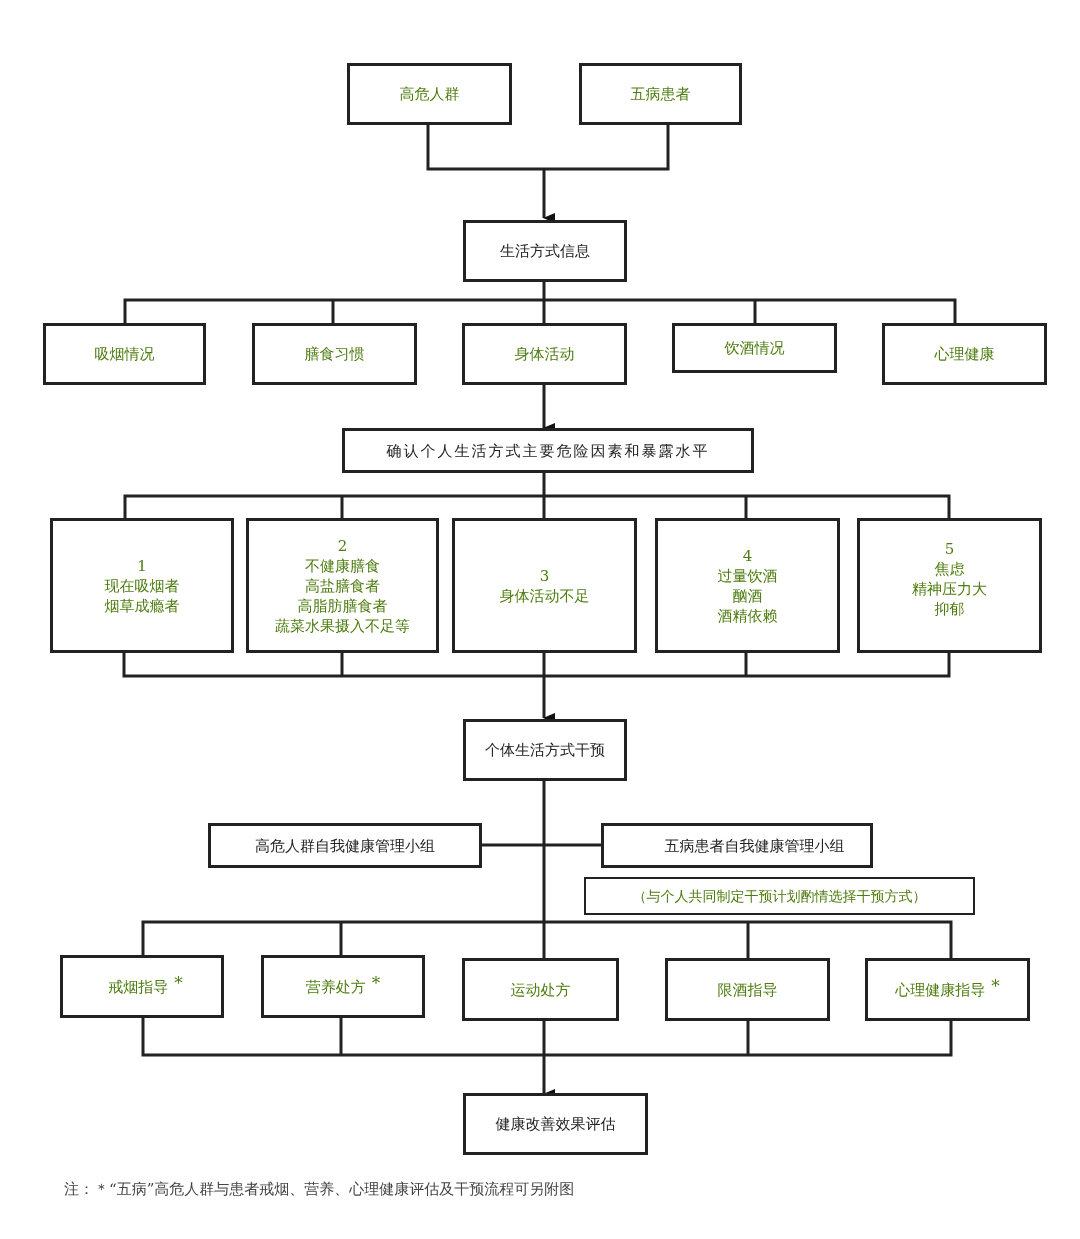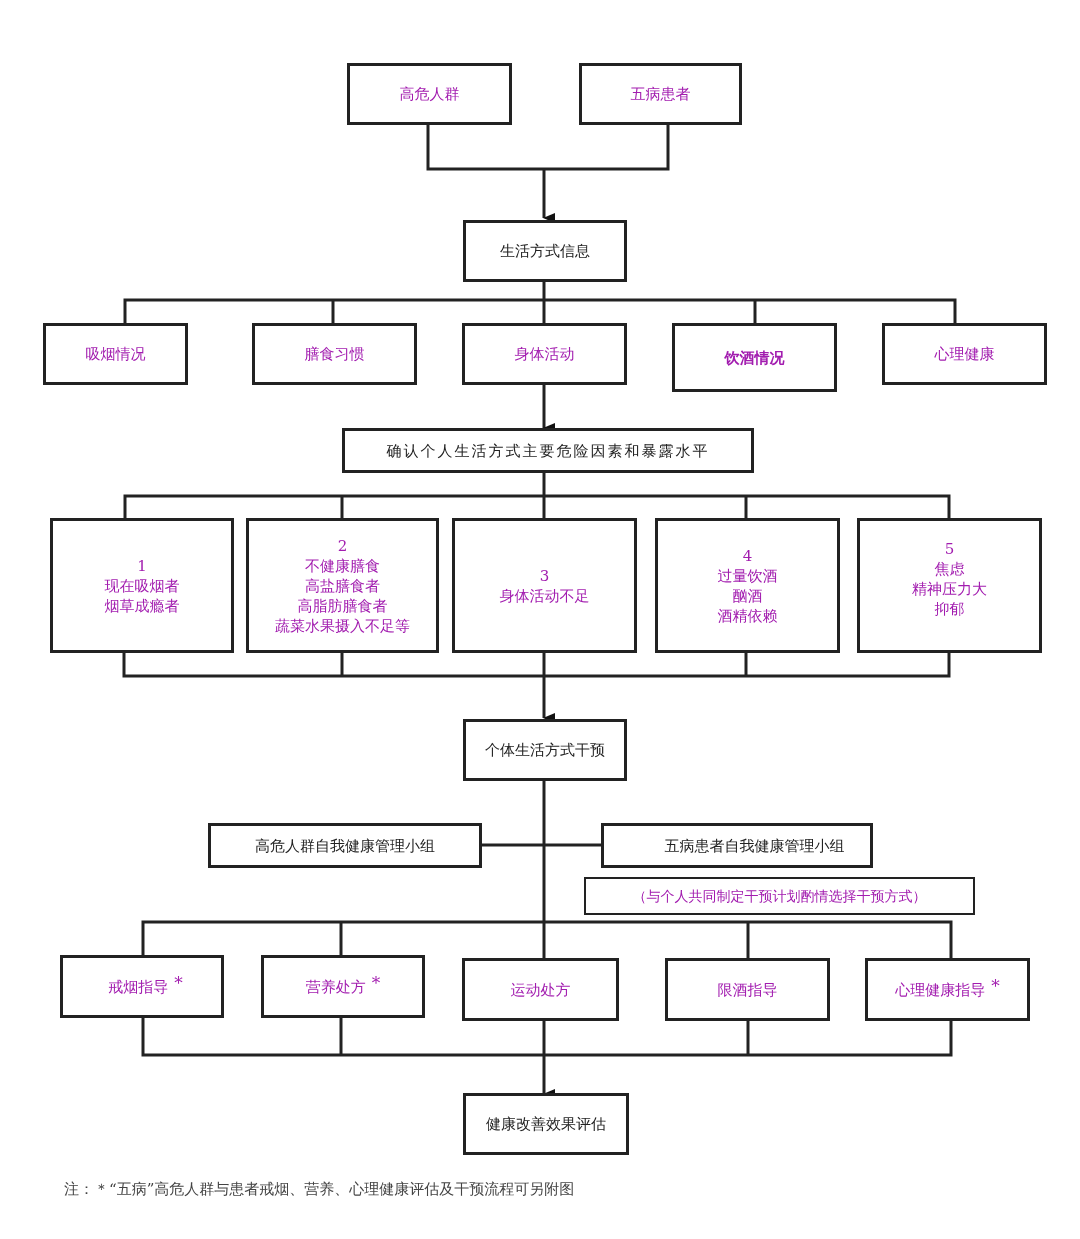--- a/index.html
+++ b/index.html
@@ -1,21 +1,21 @@
 <!DOCTYPE html>
 <html><head>
   <meta charset="utf-8">
   <style>
     html, body { margin: 0; padding: 0; background: #ffffff; }
     body { width: 1080px; height: 1239px; position: relative; overflow: hidden;
            font-family: "DejaVu Serif", "Liberation Serif", serif; color: #333; }
     #lines { position: absolute; left: 0; top: 0; width: 1080px; height: 1239px; }
     .box { position: absolute; box-sizing: border-box; border: 3px solid #222;
            background: #fff; display: flex; align-items: center; justify-content: center;
-           text-align: center; font-size: 15px; color: #a21caf; line-height: 20px; }
+           text-align: center; font-size: 15px; color: #4d7c0f; line-height: 20px; }
     .box.bold { font-weight: normal; font-family: "DejaVu Sans", "Liberation Sans", sans-serif; color: #222; font-size: 15px; }
     .box.thin { border-width: 2px; }
     .multi { display: flex; flex-direction: column; align-items: center; }
     .multi span { display: block; }
     .star { font-size: 17px; margin-left: 6px; position: relative; top: -4px; }
     .note { position: absolute; left: 44px; top: 1180px; font-size: 15px; color: #444; margin-left: 20px; }
   </style>
 </head>
 <body>
 
@@ -65,30 +65,30 @@
   <span>高危人群</span>
 </div>
 <div class="box" style="left:579px;top:63px;width:163px;height:62px;">
   <span>五病患者</span>
 </div>
 
 <div class="box bold" style="left:463px;top:220px;width:164px;height:62px;">
   <span>生活方式信息</span>
 </div>
 
-<div class="box" style="left:43px;top:323px;width:145px;height:62px;">
+<div class="box" style="left:43px;top:323px;width:163px;height:62px;">
   <span>吸烟情况</span>
 </div>
 <div class="box" style="left:252px;top:323px;width:165px;height:62px;">
   <span>膳食习惯</span>
 </div>
 <div class="box" style="left:462px;top:323px;width:165px;height:62px;">
   <span>身体活动</span>
 </div>
-<div class="box" style="left:672px;top:323px;width:165px;height:69px;font-weight:bold;">
+<div class="box" style="left:672px;top:323px;width:165px;height:50px;">
   <span>饮酒情况</span>
 </div>
 <div class="box" style="left:882px;top:323px;width:165px;height:62px;">
   <span>心理健康</span>
 </div>
 
 <div class="box bold" style="left:342px;top:428px;width:412px;height:45px;letter-spacing:2px;">
   <span>确认个人生活方式主要危险因素和暴露水平</span>
 </div>
 
@@ -157,17 +157,17 @@
   <span>运动处方</span>
 </div>
 <div class="box" style="left:665px;top:958px;width:165px;height:63px;text-align:center;">
   <span>限酒指导</span>
 </div>
 <div class="box" style="left:865px;top:958px;width:165px;height:63px;">
   <span>心理健康指导</span>
     <span class="star">*</span>
 </div>
 
-<div class="box bold" style="left:463px;top:1093px;width:166px;height:62px;">
+<div class="box bold" style="left:463px;top:1093px;width:185px;height:62px;">
   <span>健康改善效果评估</span>
 </div>
 
 <div class="note">注：＊“五病”高危人群与患者戒烟、营养、心理健康评估及干预流程可另附图</div>
 
 </body></html>

